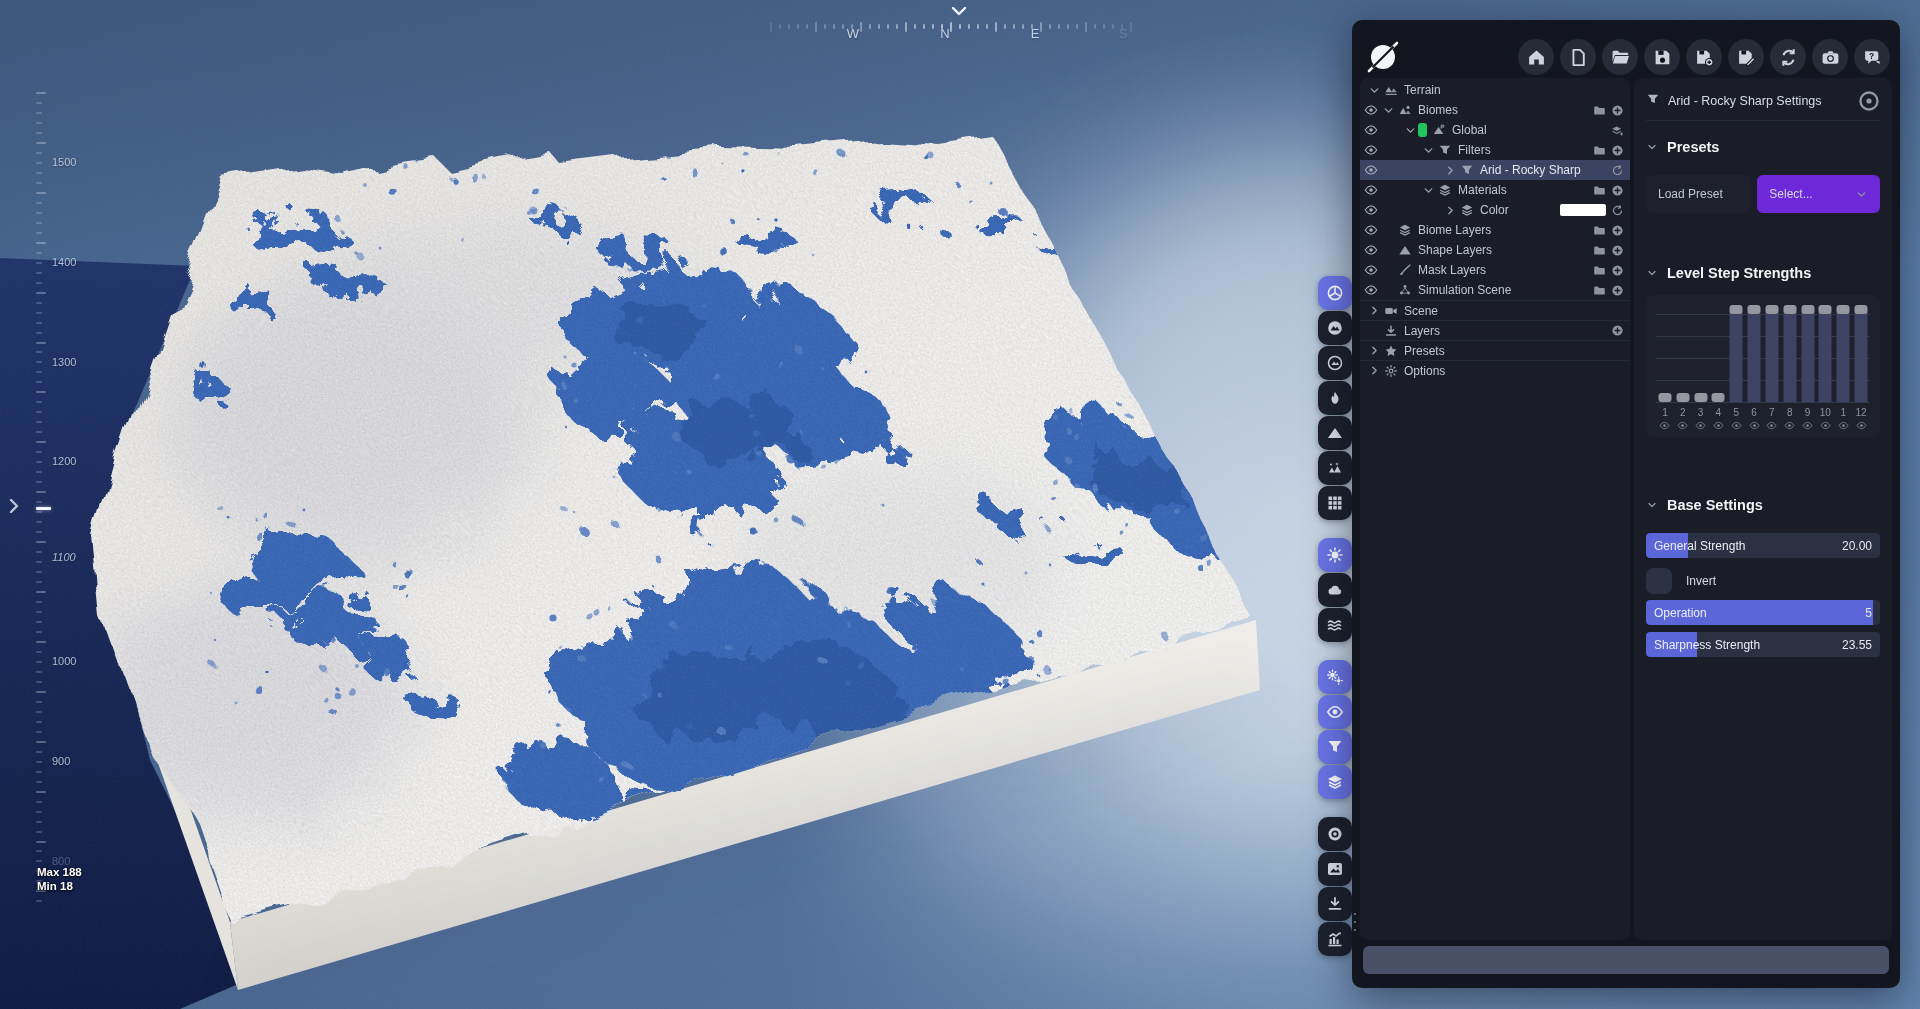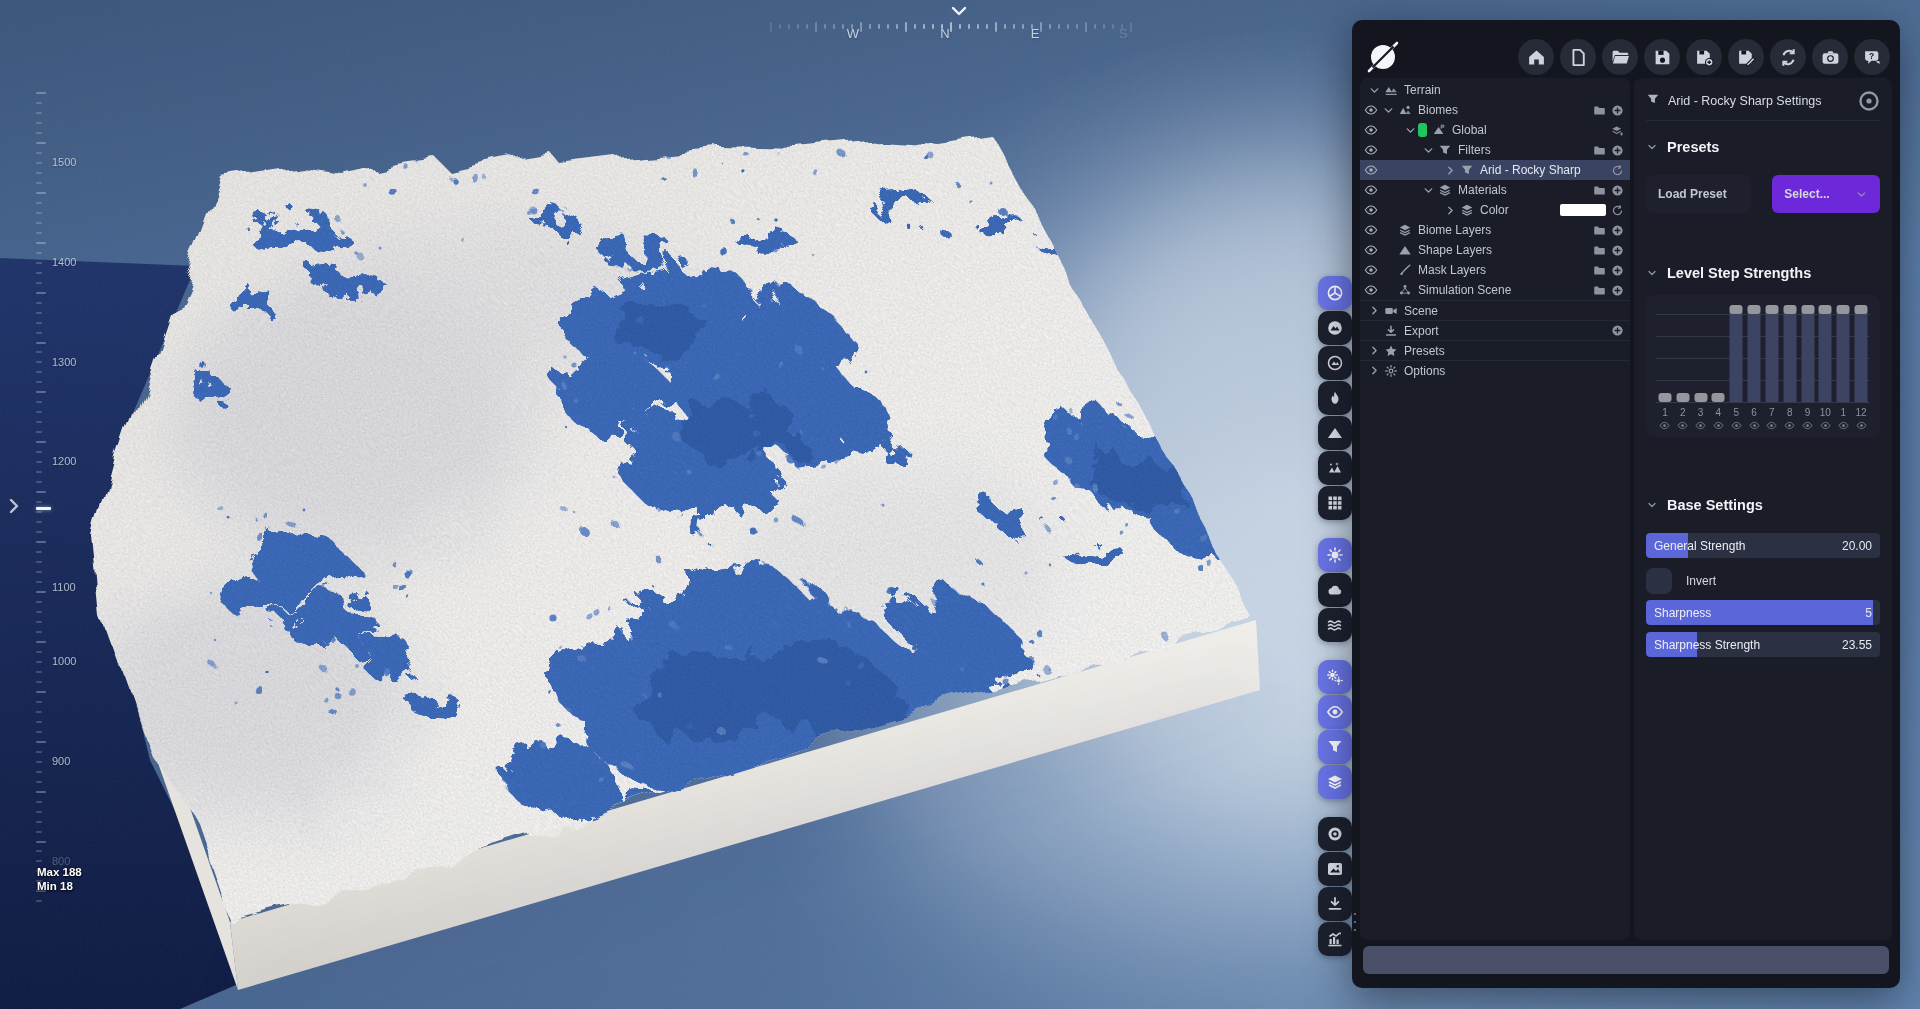--- a/index.html
+++ b/index.html
@@ -69,21 +69,21 @@
   .set-header { display:flex; align-items:center; gap:8px; margin-top:10px; height:26px; color:#aeb3c0; }
   .set-title { font-size:12.5px; color:#d8dbe3;text-align:center; }
   .set-gear { margin-left:auto; width:23px; height:23px; color:#9298a4; cursor:pointer; display:flex; align-items:center; justify-content:center; }
   .set-divider { height:1px; background:#262a36; margin-top:6px; }
   .sec-head { display:flex; align-items:center; gap:9px; height:20px; color:#f2f3f6; font-size:14.5px; font-weight:bold; cursor:pointer; }
   .sec-head .sec-chev { color:#8f94a0; display:flex; }
   .mt-presets { margin-top:16px; } .mt-load { margin-top:18px; } .mt-level { margin-top:50px; }
   .mt-chart { margin-top:12px; } .mt-base { margin-top:58px; } .mt-s1 { margin-top:18px; }
   .mt-combine { margin-top:8px; } .mt-invert { margin-top:10px; } .mt-s2 { margin-top:6px; } .mt-s3 { margin-top:7px; }
 
-  .pair-row { display:flex; gap:21px; height:38px;font-weight:bold; }
+  .pair-row { display:flex; gap:6px; height:38px; }
   .pair-label { flex:0 0 45%; background:#1e212d; border-radius:6px; display:flex; align-items:center; padding:0 12px; font-size:12px; color:#c3c7d1; }
   .pair-select { flex:1; background:#6d28d9; border-radius:6px; display:flex; align-items:center; padding:0 12px; font-size:12px; color:#d4d7df; cursor:pointer; }
   .pair-select .dd-chev { margin-left:auto; color:#8f94a0; display:flex; }
 
   .chart-card { background:#1e212d; border-radius:8px; padding:10px 10px 4px 10px; height:142px; }
   .plot { position:relative; height:98px; }
   .gridline { position:absolute; left:0; right:0; height:1px; background:#343847; }
   .cols { position:absolute; inset:0; display:flex; }
   .col { flex:1; position:relative; cursor:pointer; }
   .bar-cap { position:absolute; left:50%; transform:translateX(-50%); width:13px; height:9px; border-radius:3px; background:#95979f; }
@@ -615,21 +615,21 @@
       <div class="rtick" style="top: 758.48px; width: 6px; opacity: 0.4;"></div>
       <div class="rtick" style="top: 768.46px; width: 6px; opacity: 0.4;"></div>
       <div class="rtick" style="top: 778.44px; width: 6px; opacity: 0.4;"></div>
       <div class="rtick" style="top: 788.42px; width: 6px; opacity: 0.4;"></div>
       <div class="rtick" style="top: 798.4px; width: 10px; opacity: 0.6;"></div>
       <div class="rtick" style="top: 808.38px; width: 6px; opacity: 0.4;"></div>
       <div class="rlabel" style="top: 70px;">1500</div>
       <div class="rlabel" style="top: 169.8px;">1400</div>
       <div class="rlabel" style="top: 269.6px;">1300</div>
       <div class="rlabel" style="top: 369.4px;">1200</div>
-      <div class="rlabel" style="top: 495px;">1100</div>
+      <div class="rlabel" style="top: 465px; font-style: italic;">1100</div>
       <div class="rlabel" style="top: 569px;">1000</div>
       <div class="rlabel" style="top: 668.8px;">900</div>
       <div class="rlabel" style="top: 768.6px; opacity: 0.3;">800</div>
       <div class="rmarker" style="top: 415px;"></div>
     </div>
   <svg class="edge-chevron" width="14" height="20" viewBox="0 0 14 20">
     <path d="M4 4 L10 10 L4 16" fill="none" stroke="currentColor" stroke-width="2.4" stroke-linecap="round" stroke-linejoin="round"></path>
   </svg>
   <div class="stats-overlay">
     <div>Max 188</div>
@@ -1193,21 +1193,21 @@
           <span class="t-label">Scene</span>
           <span class="t-right"></span>
         </div>
         <div class="tree-row sep">
           <span class="t-icon" style="margin-left: 20px;">
             <svg width="14" height="14" viewBox="0 0 16 16">
               <path d="M8 2.5 V9 M5 6.5 L8 9.5 L11 6.5" stroke="currentColor" stroke-width="1.7" fill="none" stroke-linecap="round" stroke-linejoin="round"></path>
               <path d="M3 12.5 H13" stroke="currentColor" stroke-width="1.7" stroke-linecap="round"></path>
             </svg>
           </span>
-          <span class="t-label">Export</span>
+          <span class="t-label">Layers</span>
           <span class="t-right">
             <span style="display: flex;">
               <svg width="13" height="13" viewBox="0 0 16 16">
                 <circle cx="8" cy="8" r="6.3" fill="currentColor"></circle>
                 <path d="M8 5 V11 M5 8 H11" stroke="#1b1e2a" stroke-width="1.6" stroke-linecap="round"></path>
               </svg>
             </span>
           </span>
         </div>
         <div class="tree-row sep">
@@ -1448,21 +1448,21 @@
       </div>
 
 
       <div class="invert-row mt-invert">
         <div class="checkbox"></div>
         <span class="invert-label">Invert</span>
       </div>
 
       <div class="slider mt-s2">
         <div class="fill" id="fillSharp" style="width: 97%;"></div>
-        <span class="s-label">Sharpness</span>
+        <span class="s-label">Operation</span>
         <span class="s-value">5</span>
       </div>
 
       <div class="slider mt-s3">
         <div class="fill" id="fillSharpStr" style="width: 22%;"></div>
         <span class="s-label">Sharpness Strength</span>
         <span class="s-value">23.55</span>
       </div>
     </div>
   </div>

